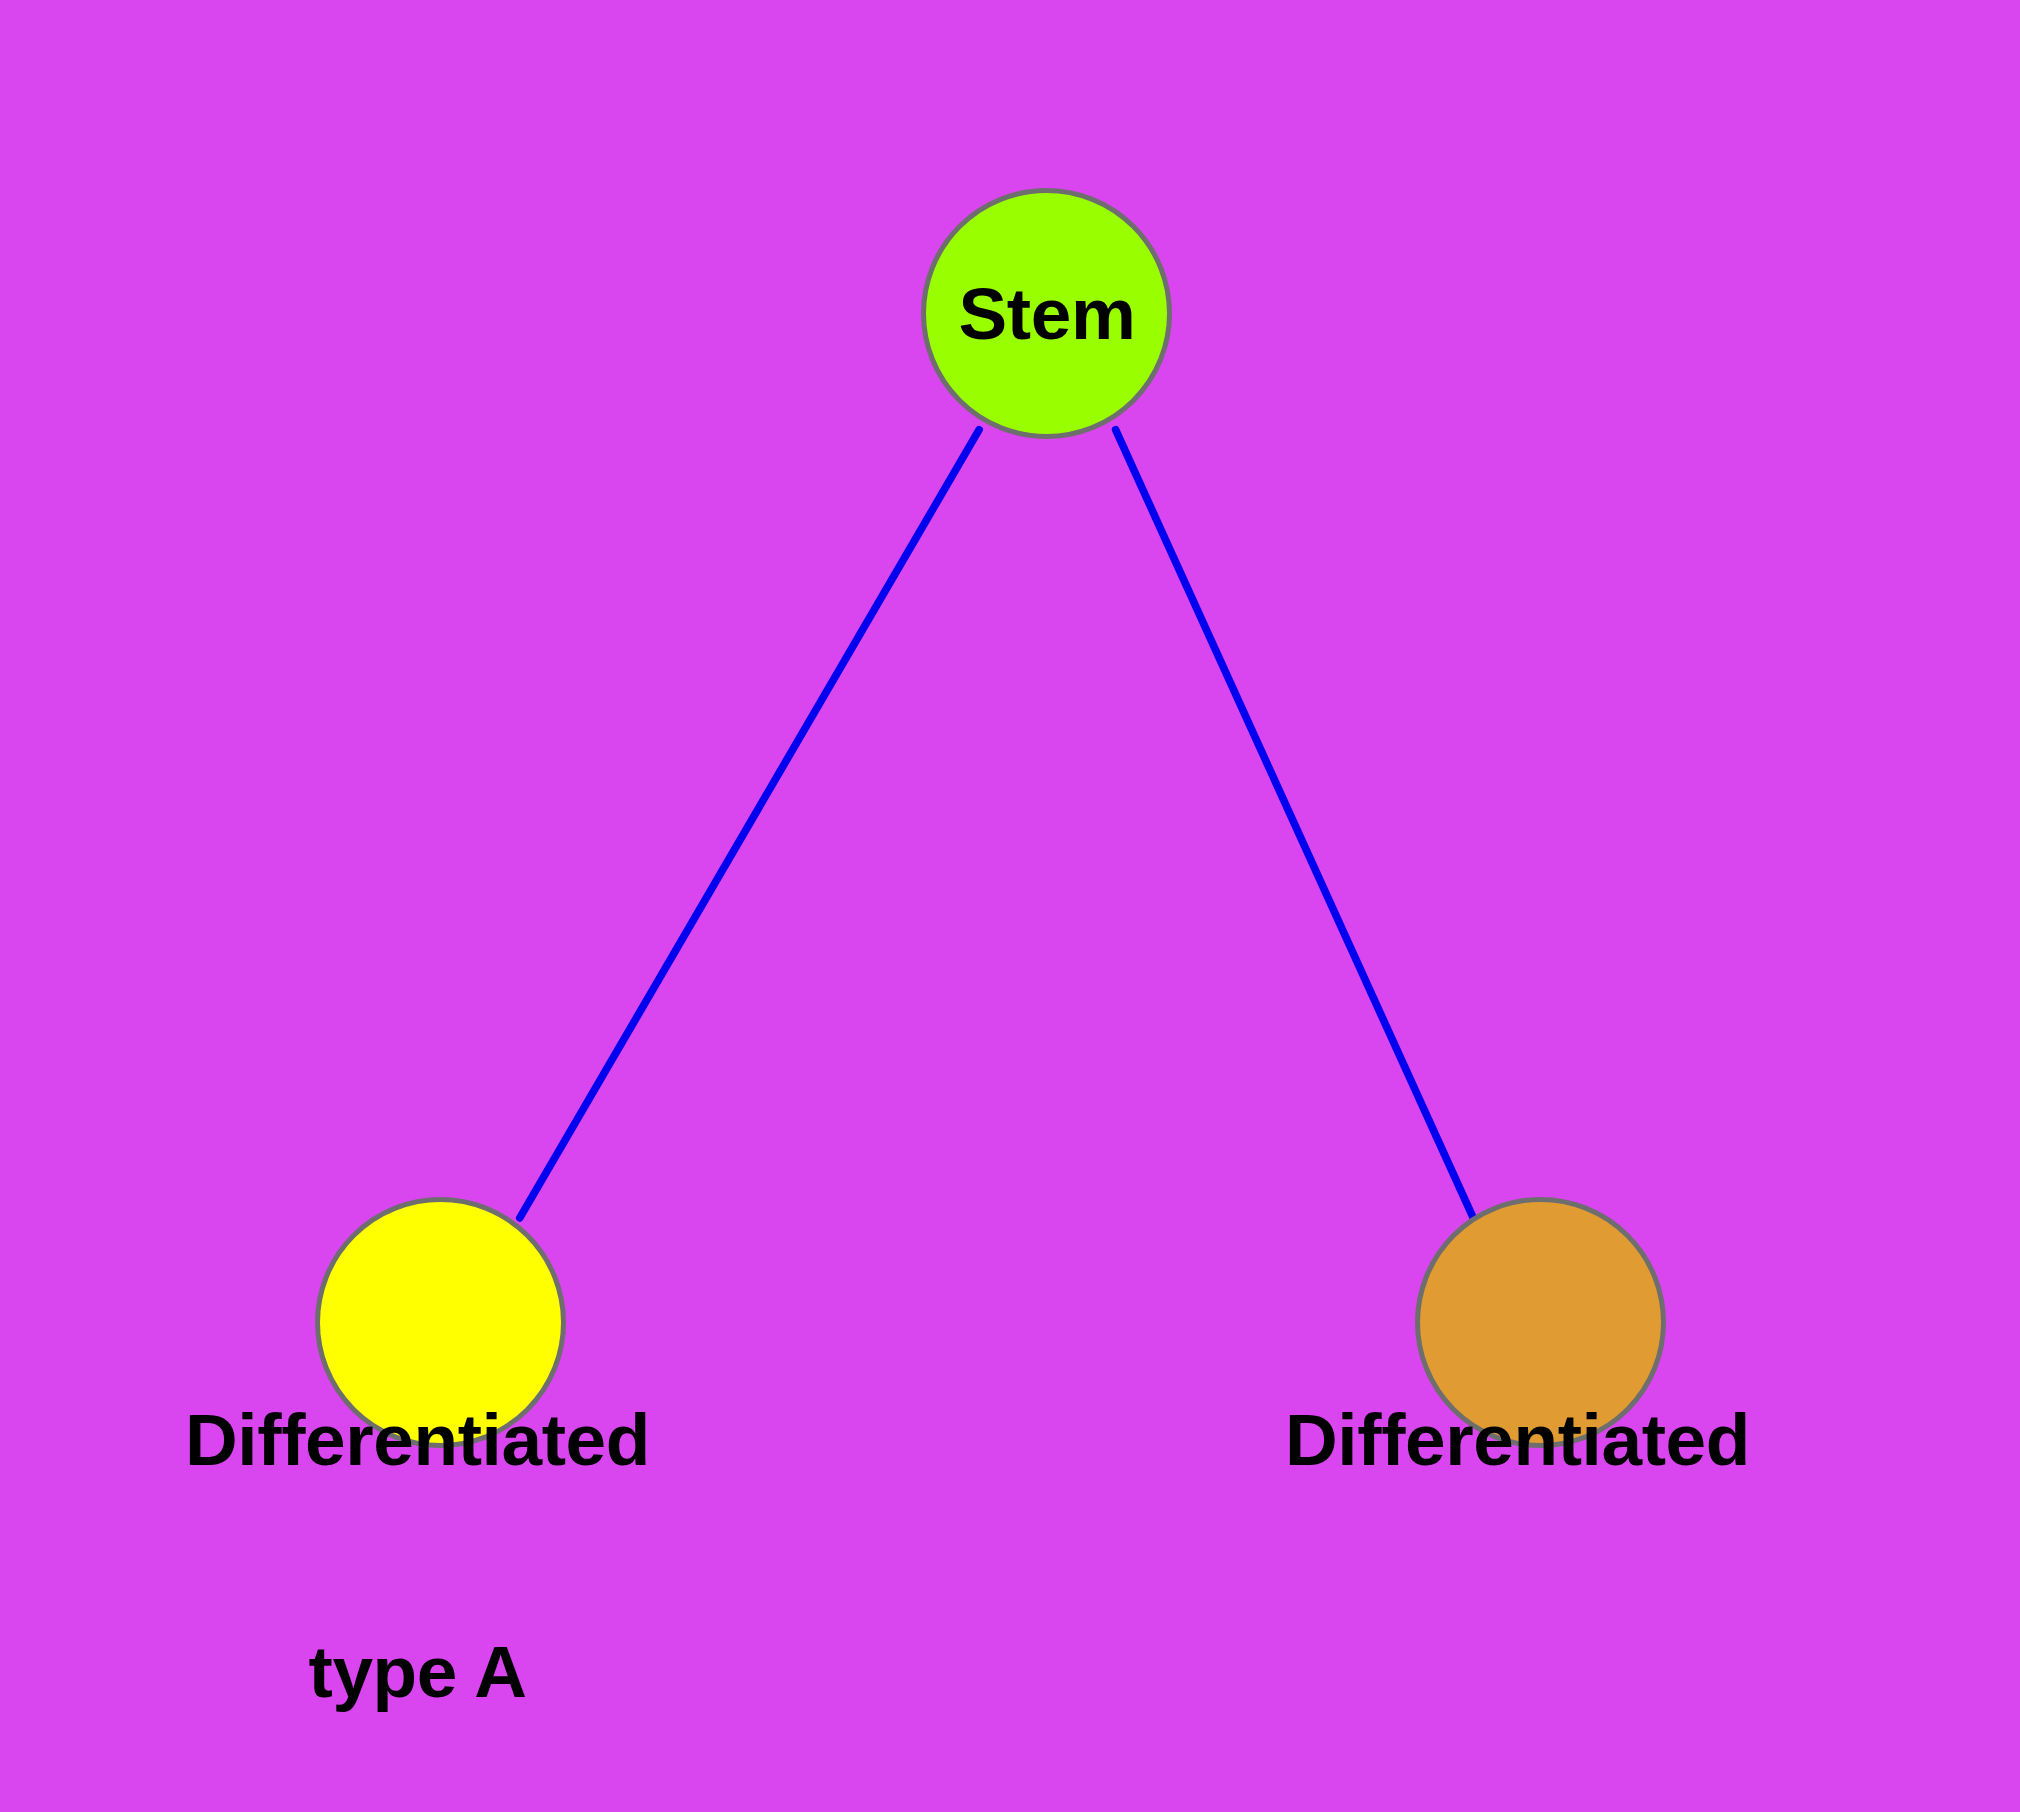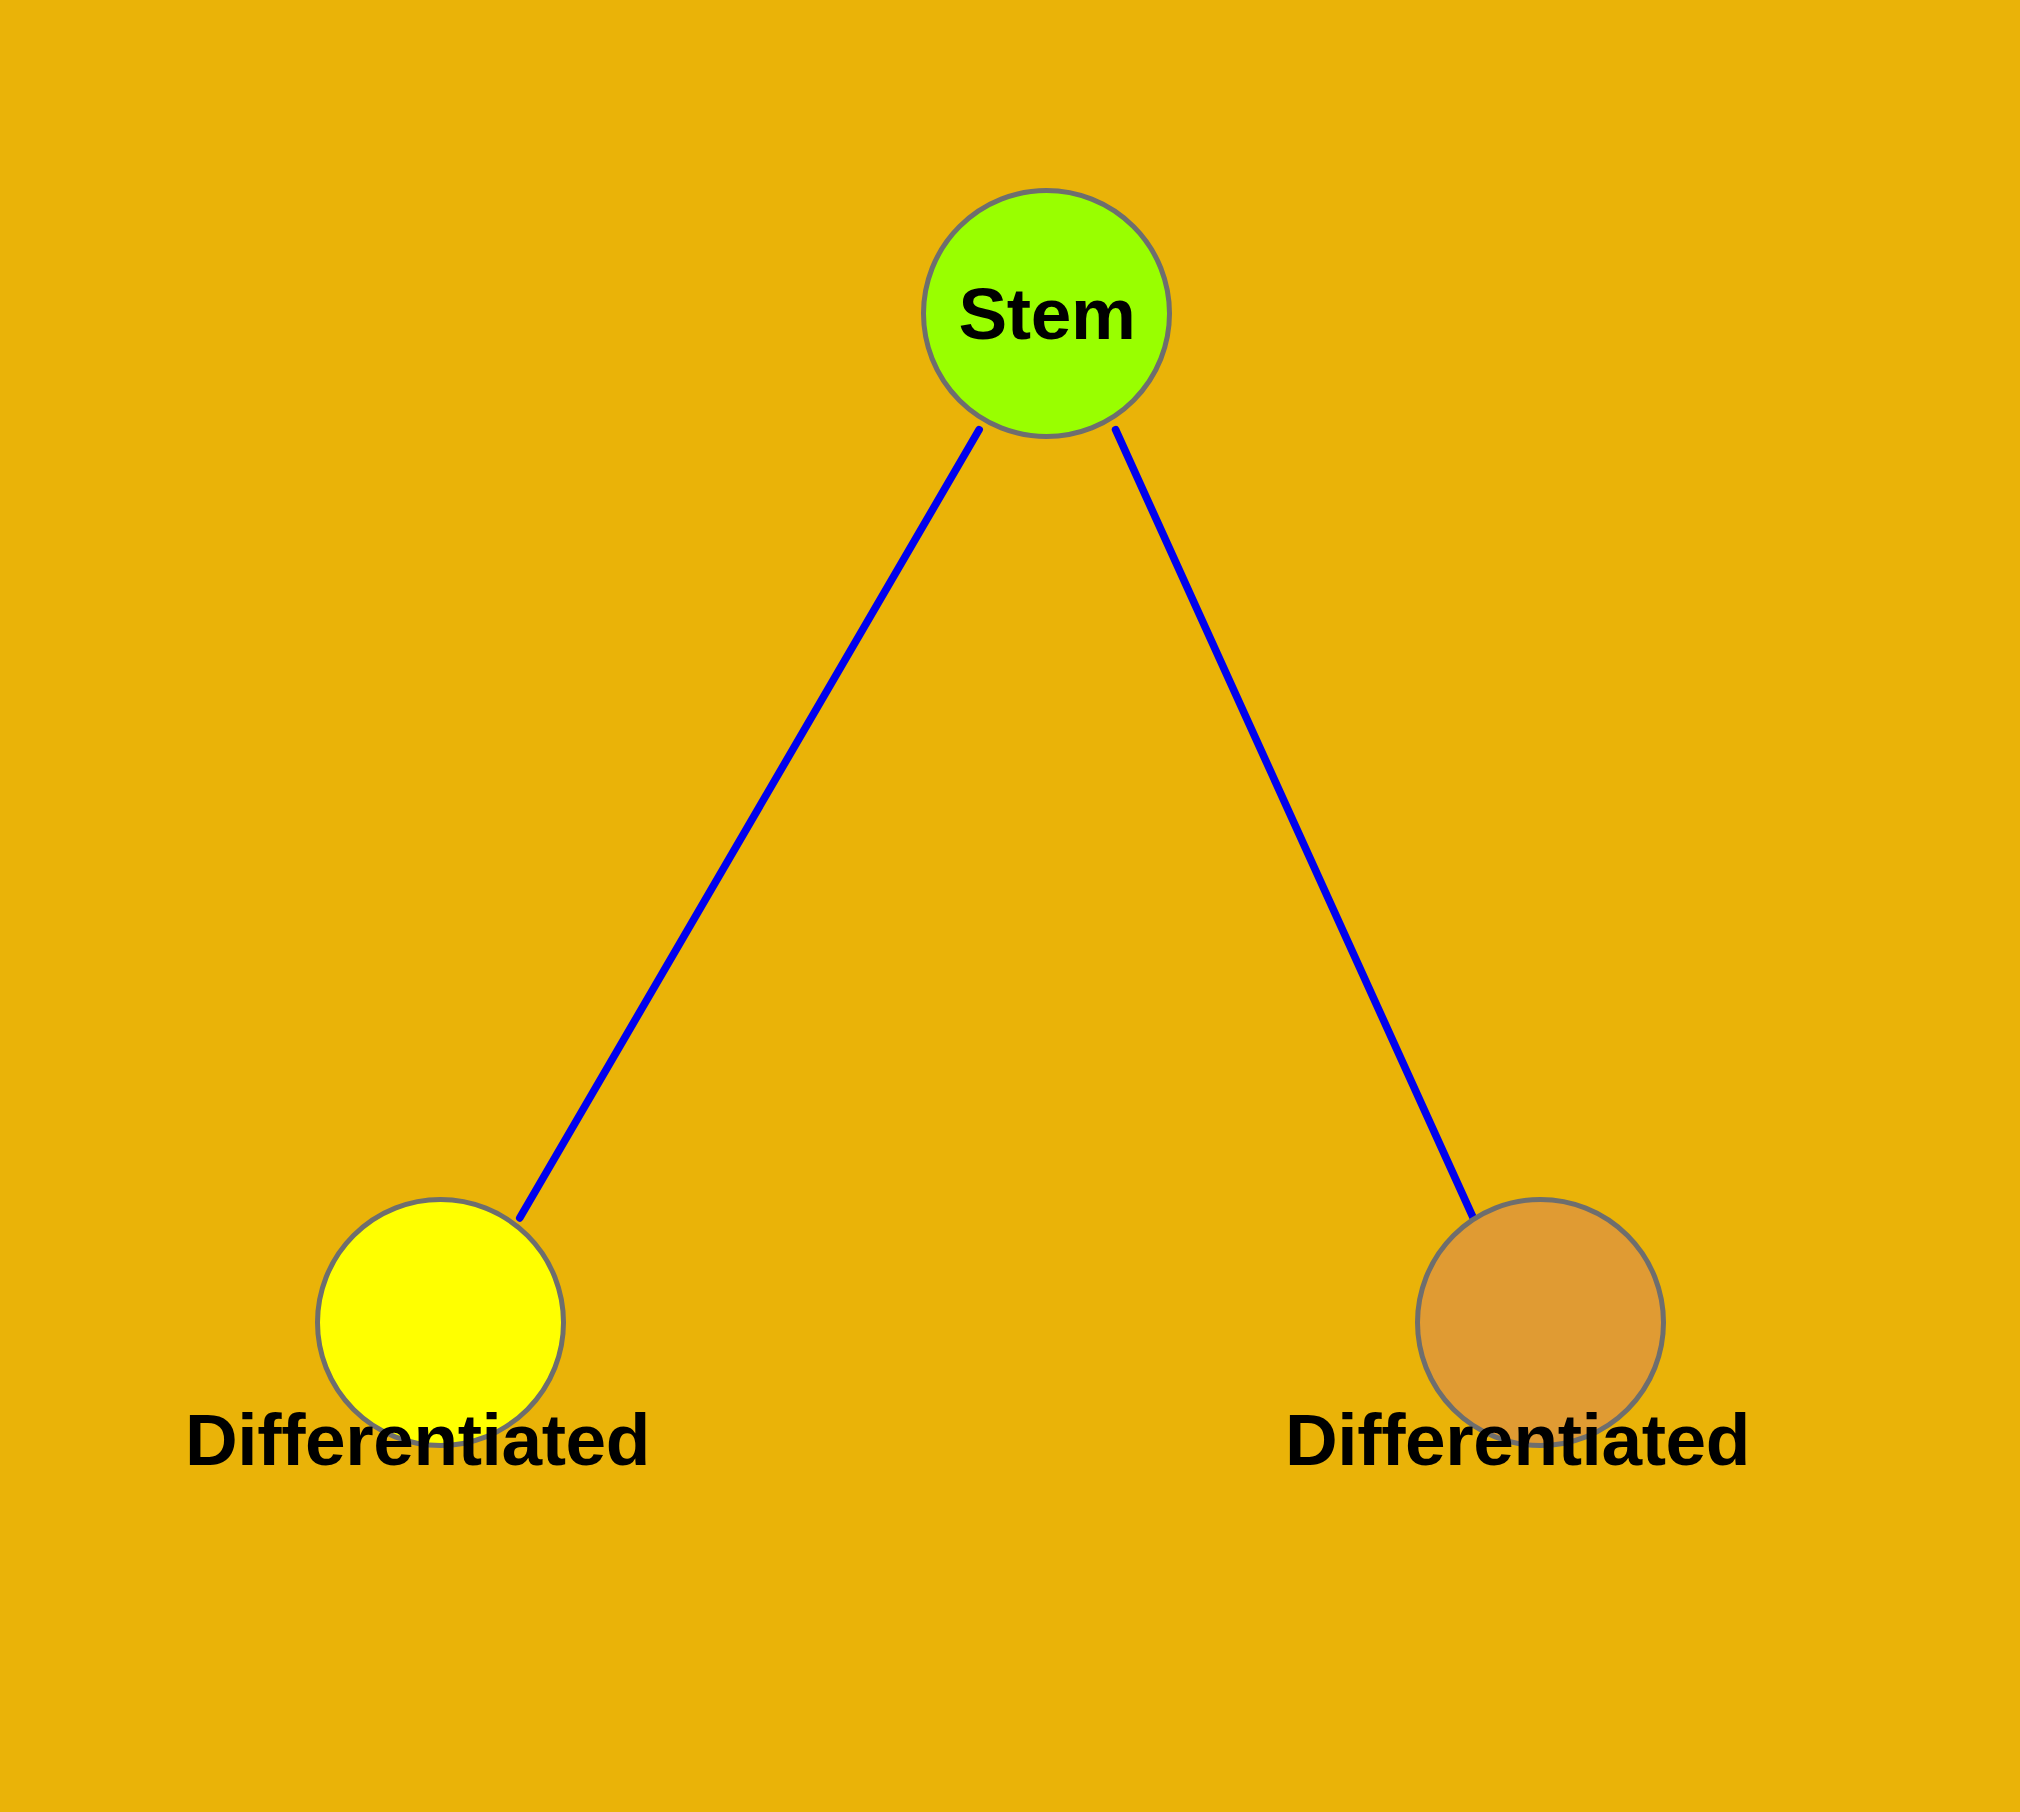--- a/index.html
+++ b/index.html
@@ -9,21 +9,21 @@
   body {
     width: 2021px;
     height: 1812px;
     overflow: hidden;
     font-family: "Liberation Sans", sans-serif;
   }
   #graph-canvas {
     position: relative;
     width: 2021px;
     height: 1812px;
-    background: #eab308;
+    background: #d946ef;
   }
   #edge-layer {
     position: absolute;
     left: 0;
     top: 0;
     width: 2021px;
     height: 1812px;
   }
   .node {
     position: absolute;
@@ -55,20 +55,21 @@
   <div class="node" style="left:921px; top:188px; width:251px; height:251px; background:#99ff00;"></div>
 
   <div class="node" style="left:315px; top:1197px; width:251px; height:251px; background:#ffff00;"></div>
 
   <div class="node" style="left:1415px; top:1197px; width:251px; height:251px; background:#e09b33;"></div>
 
   <div class="node-label" style="left:835px; top:275px; width:424px; font-size:73px;">Stem</div>
 
   <div class="node-label" style="left:163px; top:1246px; width:509px; font-size:73px;">
     <div>Differentiated</div>
+    <div>type A</div>
   </div>
 
   <div class="node-label" style="left:1263px; top:1246px; width:509px; font-size:73px;">
     <div>Differentiated</div>
   </div>
 
 </div>
 
 
 </body></html>

